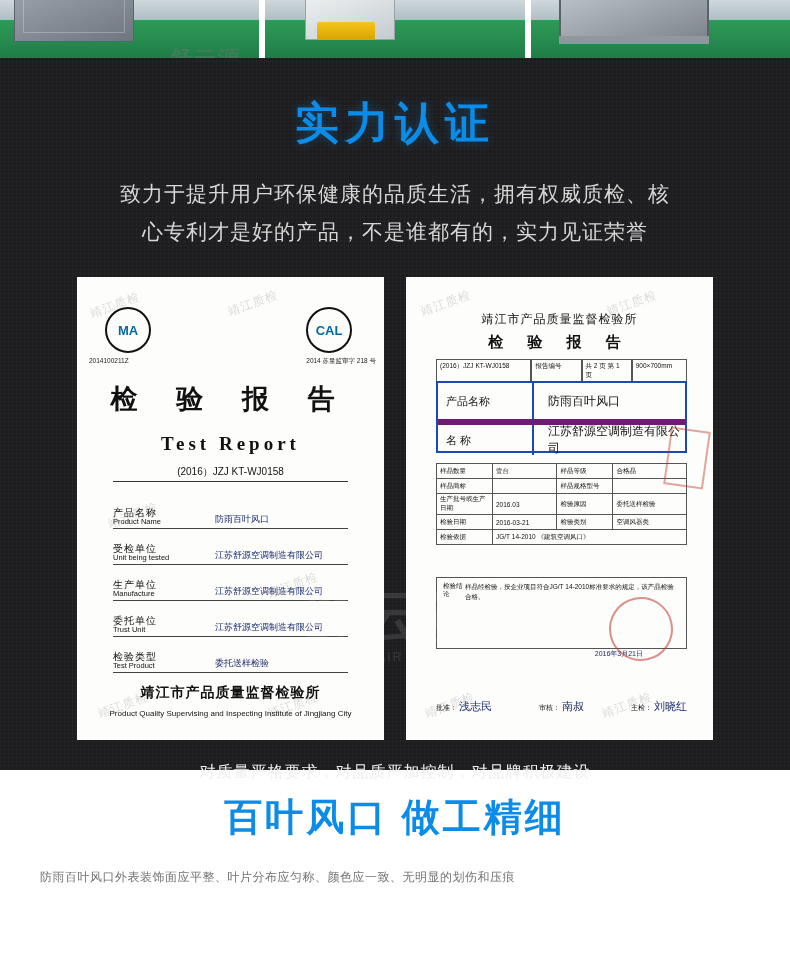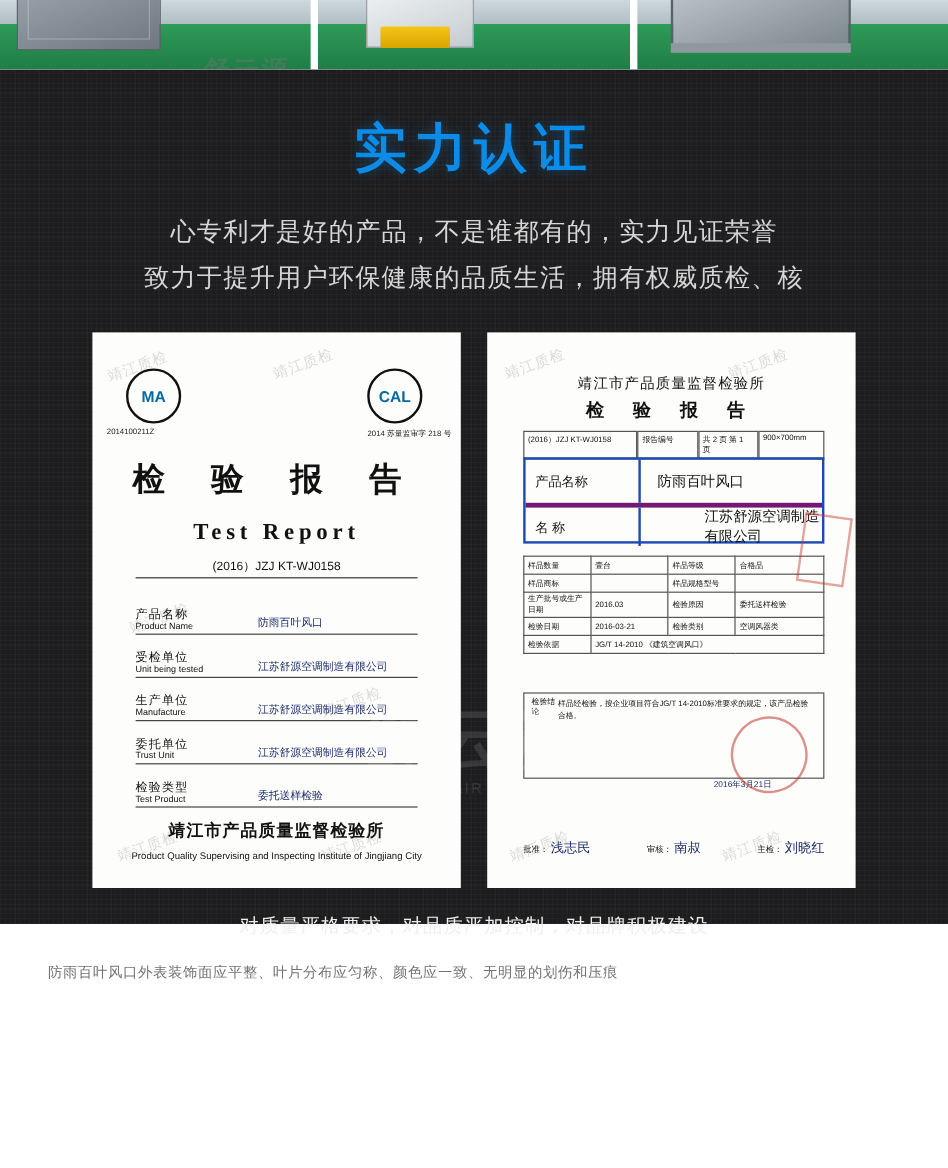--- a/index.html
+++ b/index.html
@@ -197,21 +197,21 @@
   .c2 .meta .m3 { width:20%; }
   .c2 .meta .m4 { width:22%; }
 
   .c2 .bigbox {
     position:absolute; left:30px; right:26px; top:104px; height:72px;
     border:2px solid #1b49b6;
   }
   .c2 .bigbox .r {
     display:flex; height:36px; align-items:center;
   }
-  .c2 .bigbox .r + .r { border-top:4px solid #701a75;gap:39px; }
+  .c2 .bigbox .r + .r { border-top:6px solid #701a75; }
   .c2 .bigbox .k {
     width:96px; flex:0 0 96px; font-size:11px; color:#111; padding-left:8px;
     border-right:2px solid #1b49b6; height:100%; display:flex; align-items:center;
   }
   .c2 .bigbox .v { font-size:12px; color:#111; padding-left:14px; }
 
   .c2 table {
     position:absolute; left:30px; right:26px; top:186px;
     border-collapse:collapse; width:251px;
     font-size:6.5px; color:#111;
@@ -299,22 +299,22 @@
       <div class="rails"></div>
     </div>
     <div class="strip-watermark">舒云源</div>
   </div>
 
   <div class="dark">
 
     <div class="title-cn">实力认证</div>
 
     <div class="subtitle">
+      <div>致力于提升用户环保健康的品质生活，拥有权威质检、核</div>
       <div>心专利才是好的产品，不是谁都有的，实力见证荣誉</div>
-      <div>致力于提升用户环保健康的品质生活，拥有权威质检、核</div>
     </div>
 
     <div class="cert-row">
 
       <div class="cert c1">
         <div class="wm" style="left:12px; top:20px;">靖江质检</div>
         <div class="wm" style="left:150px; top:18px;">靖江质检</div>
         <div class="wm" style="left:30px; top:230px;">靖江质检</div>
         <div class="wm" style="left:190px; top:300px;">靖江质检</div>
         <div class="wm" style="left:20px; top:420px;">靖江质检</div>
@@ -459,16 +459,17 @@
 
     <div class="logo-wm">
       <div class="big">舒云源</div>
       <div class="small">SHUYUAN AIR CONDITIONER</div>
     </div>
 
     <div class="caption">对质量严格要求，对品质严加控制，对品牌积极建设</div>
   </div>
 
   <div class="bottom">
+    <h2>百叶风口  做工精细</h2>
     <p>防雨百叶风口外表装饰面应平整、叶片分布应匀称、颜色应一致、无明显的划伤和压痕</p>
   </div>
 
 </div>
 
 </body></html>

